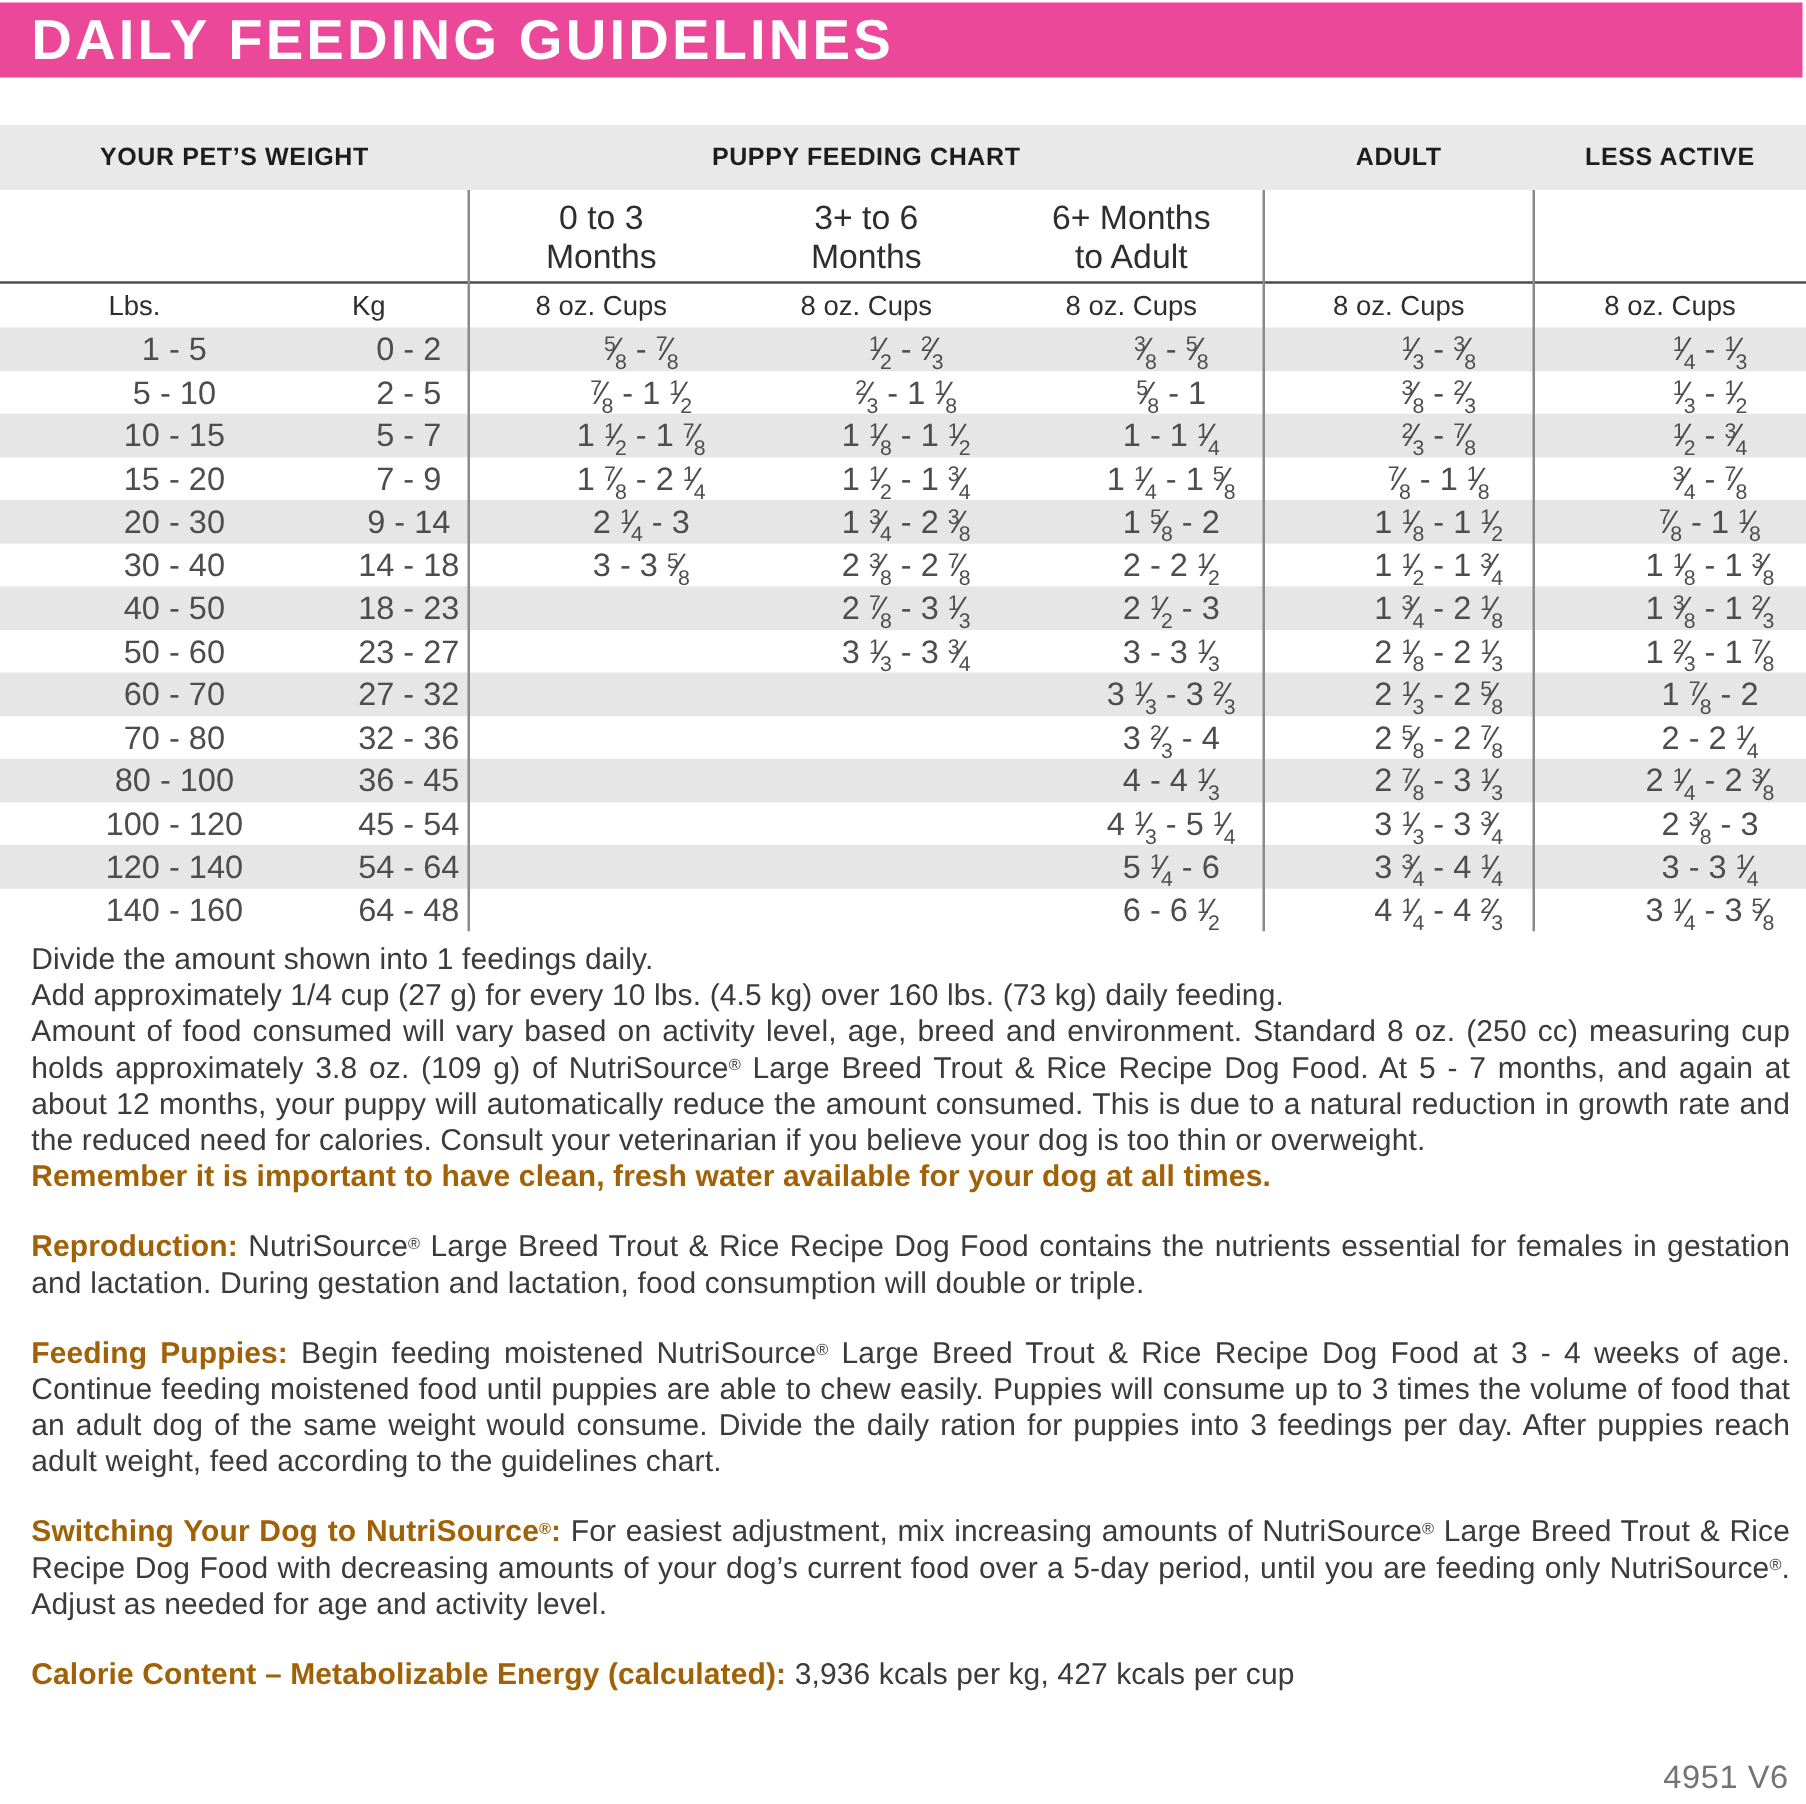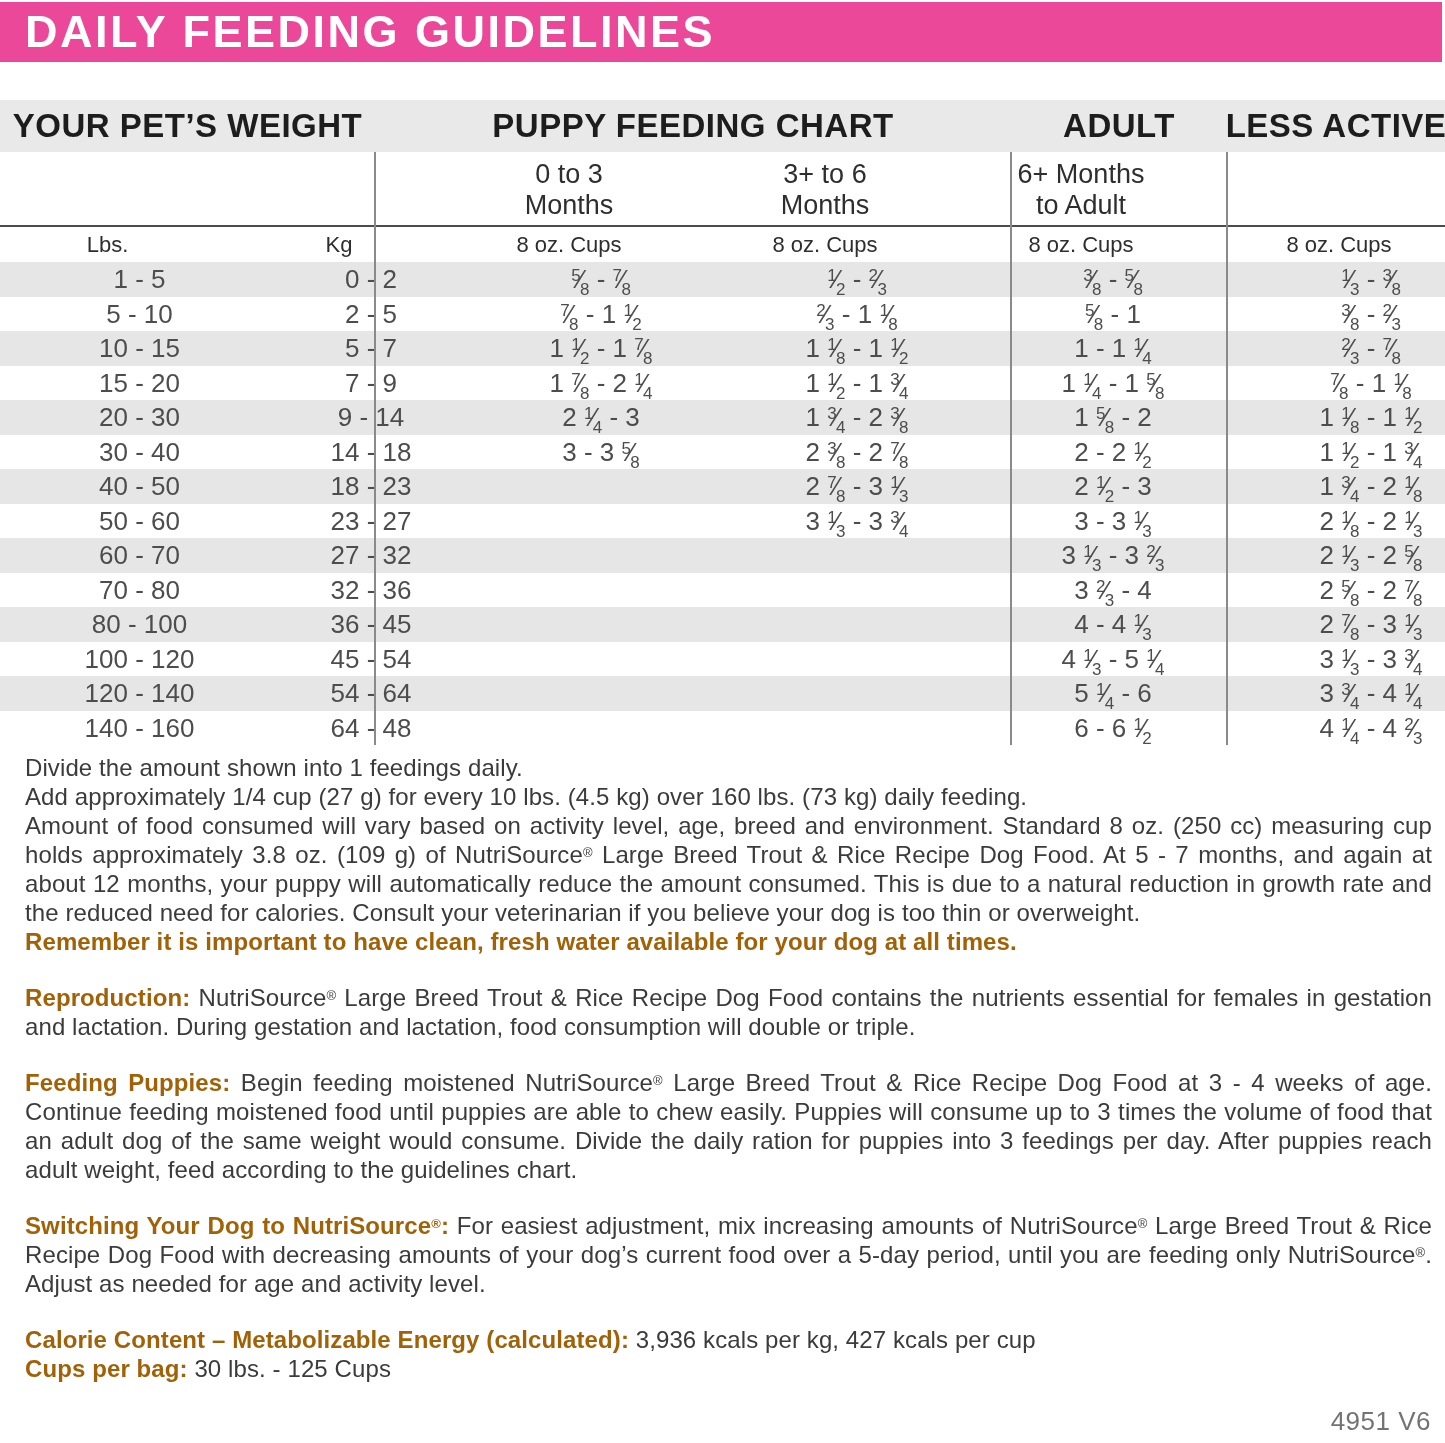--- a/index.html
+++ b/index.html
@@ -4,27 +4,27 @@
 <style>
   html,body{margin:0;padding:0;}
   body{width:1445px;height:1443px;background:#fff;font-family:"Liberation Sans",sans-serif;}
   .sheet{position:relative;width:1445px;height:1443px;background:#fff;overflow:hidden;}
 
   .title-bar{position:absolute;top:2px;left:0;width:1442px;height:60px;background:#ec4899;display:flex;align-items:center;}
   .title-bar h1{margin:0 0 0 25px;font-size:45px;font-weight:800;letter-spacing:2.5px;color:#fff;white-space:nowrap;}
 
   .band{position:absolute;top:100px;left:0;width:1445px;height:52px;background:#E9E9E9;}
   .gh{position:absolute;top:0;height:52px;display:flex;align-items:center;justify-content:center;
-      font-weight:800;font-size:33px;letter-spacing:.5px;color:#1d1d1d;white-space:nowrap;}
+      font-weight:800;font-size:20px;letter-spacing:.5px;color:#1d1d1d;white-space:nowrap;}
   .gh-weight{left:0;width:375px;}
   .gh-puppy{left:375px;width:636px;}
   .gh-adult{left:1011px;width:216px;}
   .gh-less{left:1227px;width:218px;}
 
-  .grid{display:grid;grid-template-columns:215px 160px 212px 212px 212px 216px 218px;gap:44px;}
+  .grid{display:grid;grid-template-columns:215px 160px 212px 212px 212px 216px 218px;}
 
   .months{position:absolute;top:152px;left:0;width:1445px;height:73px;}
   .months .month{display:flex;flex-direction:column;justify-content:center;text-align:center;
       font-size:27px;line-height:31px;color:#2e2e2e;padding-top:2px;}
   .months .month span{display:block;}
 
   .rule{position:absolute;top:225px;left:0;width:1445px;height:2px;background:#4c4c4c;}
 
   .units{position:absolute;top:227px;left:0;width:1445px;height:35px;}
   .units .cell{text-align:center;font-size:22px;line-height:35px;color:#2e2e2e;white-space:nowrap;}
@@ -232,18 +232,17 @@
 
   <section class="notes" id="notes">
       <p class="">Divide the amount shown into 1 feedings daily.</p>
       <p class="">Add approximately 1/4 cup (27 g) for every 10 lbs. (4.5 kg) over 160 lbs. (73 kg) daily feeding.</p>
       <p class="just ">Amount of food consumed will vary based on activity level, age, breed and environment. Standard 8 oz. (250 cc) measuring cup holds approximately 3.8 oz. (109 g) of NutriSource<sup class="reg">®</sup> Large Breed Trout &amp; Rice Recipe Dog Food. At 5 - 7 months, and again at about 12 months, your puppy will automatically reduce the amount consumed. This is due to a natural reduction in growth rate and the reduced need for calories. Consult your veterinarian if you believe your dog is too thin or overweight.</p>
       <p class=""><b>Remember it is important to have clean, fresh water available for your dog at all times.</b></p>
       <p class="just gap"><b>Reproduction:</b> NutriSource<sup class="reg">®</sup> Large Breed Trout &amp; Rice Recipe Dog Food contains the nutrients essential for females in gestation and lactation. During gestation and lactation, food consumption will double or triple.</p>
       <p class="just gap"><b>Feeding Puppies:</b> Begin feeding moistened NutriSource<sup class="reg">®</sup> Large Breed Trout &amp; Rice Recipe Dog Food at 3 - 4 weeks of age. Continue feeding moistened food until puppies are able to chew easily. Puppies will consume up to 3 times the volume of food that an adult dog of the same weight would consume. Divide the daily ration for puppies into 3 feedings per day. After puppies reach adult weight, feed according to the guidelines chart.</p>
       <p class="just gap"><b>Switching Your Dog to NutriSource<sup class="reg">®</sup>:</b> For easiest adjustment, mix increasing amounts of NutriSource<sup class="reg">®</sup> Large Breed Trout &amp; Rice Recipe Dog Food with decreasing amounts of your dog’s current food over a 5-day period, until you are feeding only NutriSource<sup class="reg">®</sup>. Adjust as needed for age and activity level.</p>
       <p class="gap"><b>Calorie Content – Metabolizable Energy (calculated):</b> 3,936 kcals per kg, 427 kcals per cup</p>
-      <p class=""><b>Cups per bag:</b>  30 lbs. -  125 Cups</p>
     </section>
 
   <div class="footer-code">4951 V6</div>
 
 </div>
 
 </body></html>

